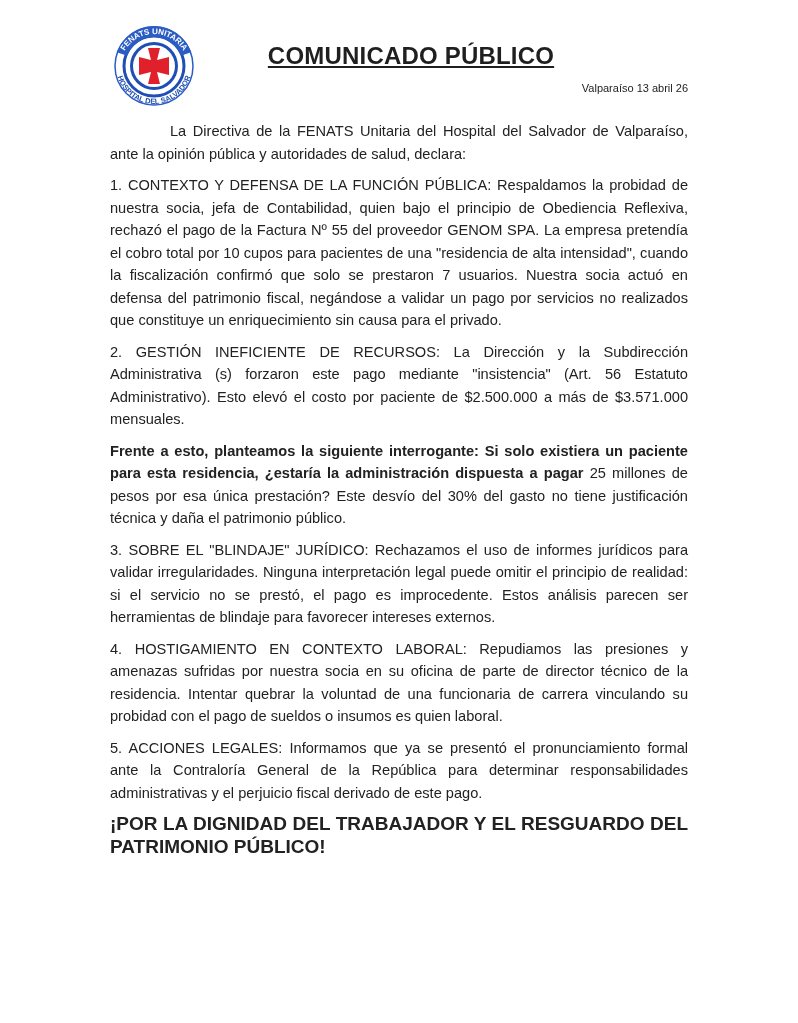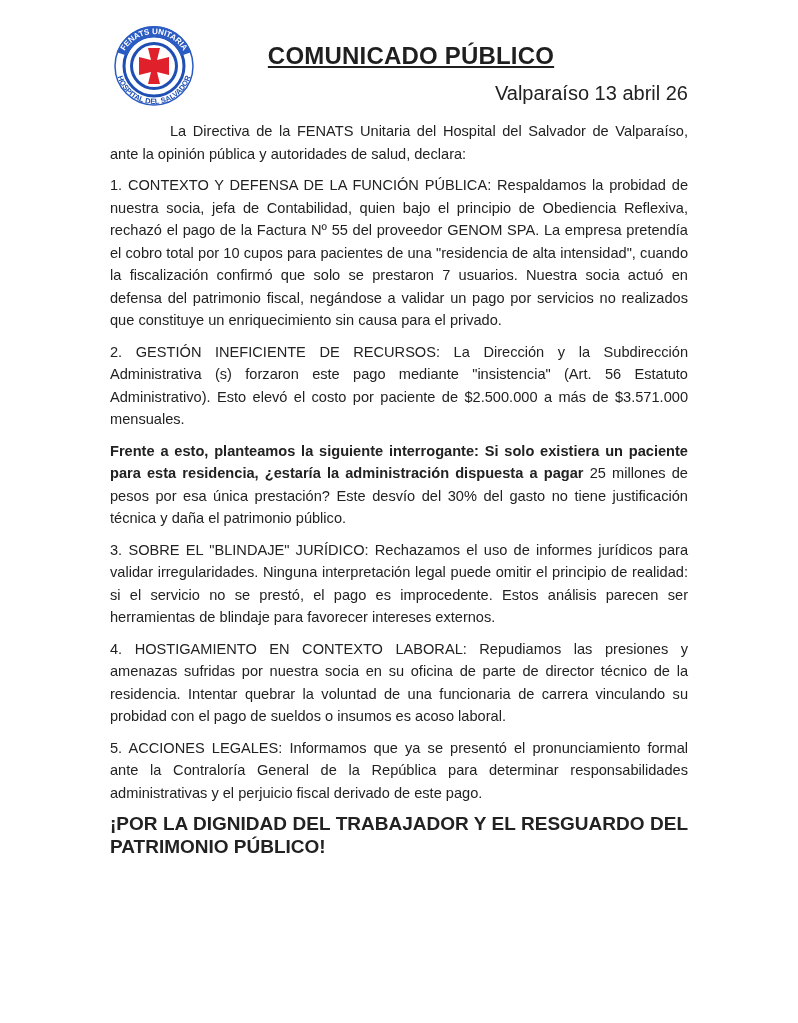--- a/index.html
+++ b/index.html
@@ -1,21 +1,21 @@
 <!DOCTYPE html>
 <html><head>
 <meta charset="utf-8">
 <style>
   html, body { margin: 0; padding: 0; background: #ffffff; }
   body { width: 798px; height: 1023px; position: relative; overflow: hidden;
          font-family: "Liberation Sans", "DejaVu Sans", sans-serif; color: #222222; }
   .logo { position: absolute; left: 108px; top: 26px; width: 92px; height: 80px; }
   .title { position: absolute; left: 0; width: 798px; top: 42px; text-align: center;
            font-size: 24px; font-weight: bold; text-decoration: underline; letter-spacing: 0.2px; color:#1f1f1f;padding-left:12px; }
-  .date { position: absolute; right: 110px; top: 82px; font-size: 20px; }
+  .date { position: absolute; right: 110px; top: 82px; font-size: 11px; }
   .content { position: absolute; left: 110px; width: 578px; top: 120px; font-size: 14.6px; line-height: 22.5px; }
   .content p { margin: 0 0 9px 0; text-align: justify; }
   .heading { font-weight: bold; letter-spacing: 0.6px; word-spacing: 6px; text-align: justify; }
   .indent { text-indent: 60px; }
   b, .b { font-weight: normal; }
   .semi { font-weight: bold; }
   .center { text-align: left; font-weight: bold; font-size: 19px; }
   .closing1 { margin-top: 6px !important; }
   .closing2 { margin-top: 12px !important; }
 </style>
@@ -50,18 +50,18 @@
   <p class="indent">La Directiva de la FENATS Unitaria del Hospital del Salvador de Valparaíso, ante la opinión pública y autoridades de salud, declara:</p>
 
   <p><b>1. CONTEXTO Y DEFENSA DE LA FUNCIÓN PÚBLICA:</b><span> Respaldamos la probidad de nuestra socia, jefa de Contabilidad, quien bajo el principio de Obediencia Reflexiva, rechazó el pago de la Factura Nº 55 del proveedor GENOM SPA. La empresa pretendía el cobro total por 10 cupos para pacientes de una "residencia de alta intensidad", cuando la fiscalización confirmó que solo se prestaron 7 usuarios. Nuestra socia actuó en defensa del patrimonio fiscal, negándose a validar un pago por servicios no realizados que constituye un enriquecimiento sin causa para el privado.</span></p>
 
   <p><b>2. GESTIÓN INEFICIENTE DE RECURSOS:</b><span> La Dirección y la Subdirección Administrativa (s) forzaron este pago mediante "insistencia" (Art. 56 Estatuto Administrativo). Esto elevó el costo por paciente de $2.500.000 a más de $3.571.000 mensuales.</span></p>
 
   <p><span class="semi">Frente a esto, planteamos la siguiente interrogante: Si solo existiera un paciente para esta residencia, ¿estaría la administración dispuesta a pagar </span><b>25 millones de pesos por esa única prestación?</b><span> Este desvío del 30% del gasto no tiene justificación técnica y daña el patrimonio público.</span></p>
 
   <p><b>3. SOBRE EL "BLINDAJE" JURÍDICO:</b><span> Rechazamos el uso de informes jurídicos para validar irregularidades. Ninguna interpretación legal puede omitir el principio de realidad: si el servicio no se prestó, el pago es improcedente. Estos análisis parecen ser herramientas de blindaje para favorecer intereses externos.</span></p>
 
-  <p><b>4. HOSTIGAMIENTO EN CONTEXTO LABORAL:</b><span> Repudiamos las presiones y amenazas sufridas por nuestra socia en su oficina de parte de director técnico de la residencia. Intentar quebrar la voluntad de una funcionaria de carrera vinculando su probidad con el pago de sueldos o insumos es </span><b>acoso laboral</b><span>.</span></p>
+  <p><b>4. HOSTIGAMIENTO EN CONTEXTO LABORAL:</b><span> Repudiamos las presiones y amenazas sufridas por nuestra socia en su oficina de parte de director técnico de la residencia. Intentar quebrar la voluntad de una funcionaria de carrera vinculando su probidad con el pago de sueldos o insumos es </span><b>quien laboral</b><span>.</span></p>
 
   <p><b>5. ACCIONES LEGALES:</b><span> Informamos que ya se presentó el pronunciamiento formal ante la </span><b>Contraloría General de la República</b><span> para determinar responsabilidades administrativas y el perjuicio fiscal derivado de este pago.</span></p>
 
   <p class="center closing1">¡POR LA DIGNIDAD DEL TRABAJADOR Y EL RESGUARDO DEL PATRIMONIO PÚBLICO!</p>
 </div>
 
 </body></html>

